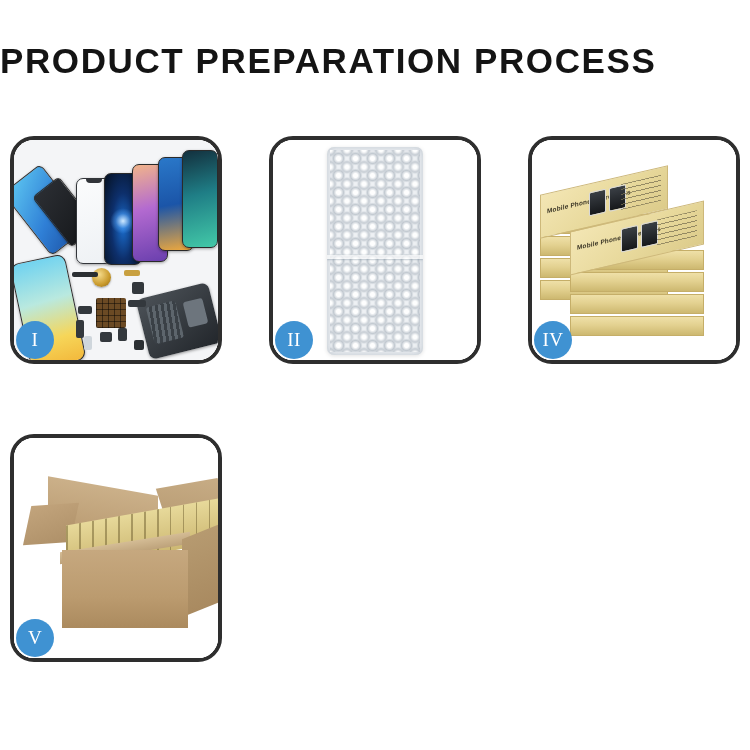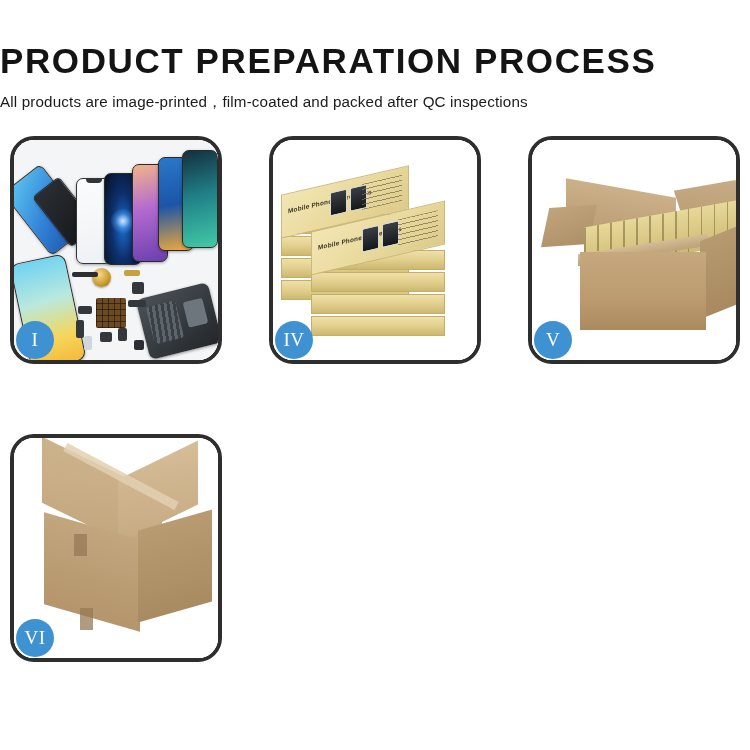--- a/index.html
+++ b/index.html
@@ -357,21 +357,20 @@
   .c6-seal {
     position:absolute; width:13px; height:22px;
     background: rgba(150,122,86,.75);
   }
 </style>
 </head>
 <body>
 
 <div class="header">
   <div class="title">PRODUCT PREPARATION PROCESS</div>
-  <div class="subtitle">All products are image-printed，film-coated and packed after QC inspections</div>
 </div>
 
 <div class="grid">
 
   <div class="panel">
     <div class="panel-inner">
       <div class="p1-bg"></div>
       <div class="phone ph-lcd"></div>
       <div class="phone ph-lcd2"></div>
       <div class="phone ph-glass">
@@ -392,20 +391,30 @@
       <div class="flex" style="left:62px;top:180px;width:8px;height:18px;"></div>
       <div class="flex" style="left:86px;top:192px;width:12px;height:10px;"></div>
       <div class="flex" style="left:104px;top:188px;width:9px;height:13px;"></div>
       <div class="flex" style="left:114px;top:160px;width:18px;height:7px;"></div>
       <div class="chip" style="left:70px;top:196px;width:8px;height:14px;background:#cfd6dc;"></div>
       <div class="chip" style="left:120px;top:200px;width:10px;height:10px;"></div>
     </div>
     <div class="badge">I</div>
   </div>
 
+  <div class="panel">
+    <div class="panel-inner">
+      <div class="p2-bg"></div>
+      <div class="bubblepack">
+        <div class="bubbles"></div>
+        <div class="bub-seam"></div>
+      </div>
+    </div>
+    <div class="badge">II</div>
+  </div>
 
 
   <div class="panel">
     <div class="panel-inner">
       <div class="p4-bg"></div>
 
       <div class="stackbox" style="left:8px;top:74px;"></div>
       <div class="stackbox" style="left:8px;top:96px;"></div>
       <div class="stackbox" style="left:8px;top:118px;"></div>
       <div class="stackbox" style="left:8px;top:140px;"></div>
@@ -437,27 +446,14 @@
       <div class="c5-flapright"></div>
       <div class="c5-flapleft"></div>
       <div class="c5-goodsbay"></div>
       <div class="c5-lipfront"></div>
       <div class="c5-side"></div>
       <div class="c5-front"></div>
     </div>
     <div class="badge">V</div>
   </div>
 
-  <div class="panel">
-    <div class="panel-inner">
-      <div class="p6-bg"></div>
-      <div class="c6-top"></div>
-      <div class="c6-topr"></div>
-      <div class="c6-tape"></div>
-      <div class="c6-front"></div>
-      <div class="c6-side"></div>
-      <div class="c6-seal" style="left:60px;top:96px;"></div>
-      <div class="c6-seal" style="left:66px;top:170px;"></div>
-    </div>
-    <div class="badge">VI</div>
-  </div>
 
 </div>
 
 </body></html>

